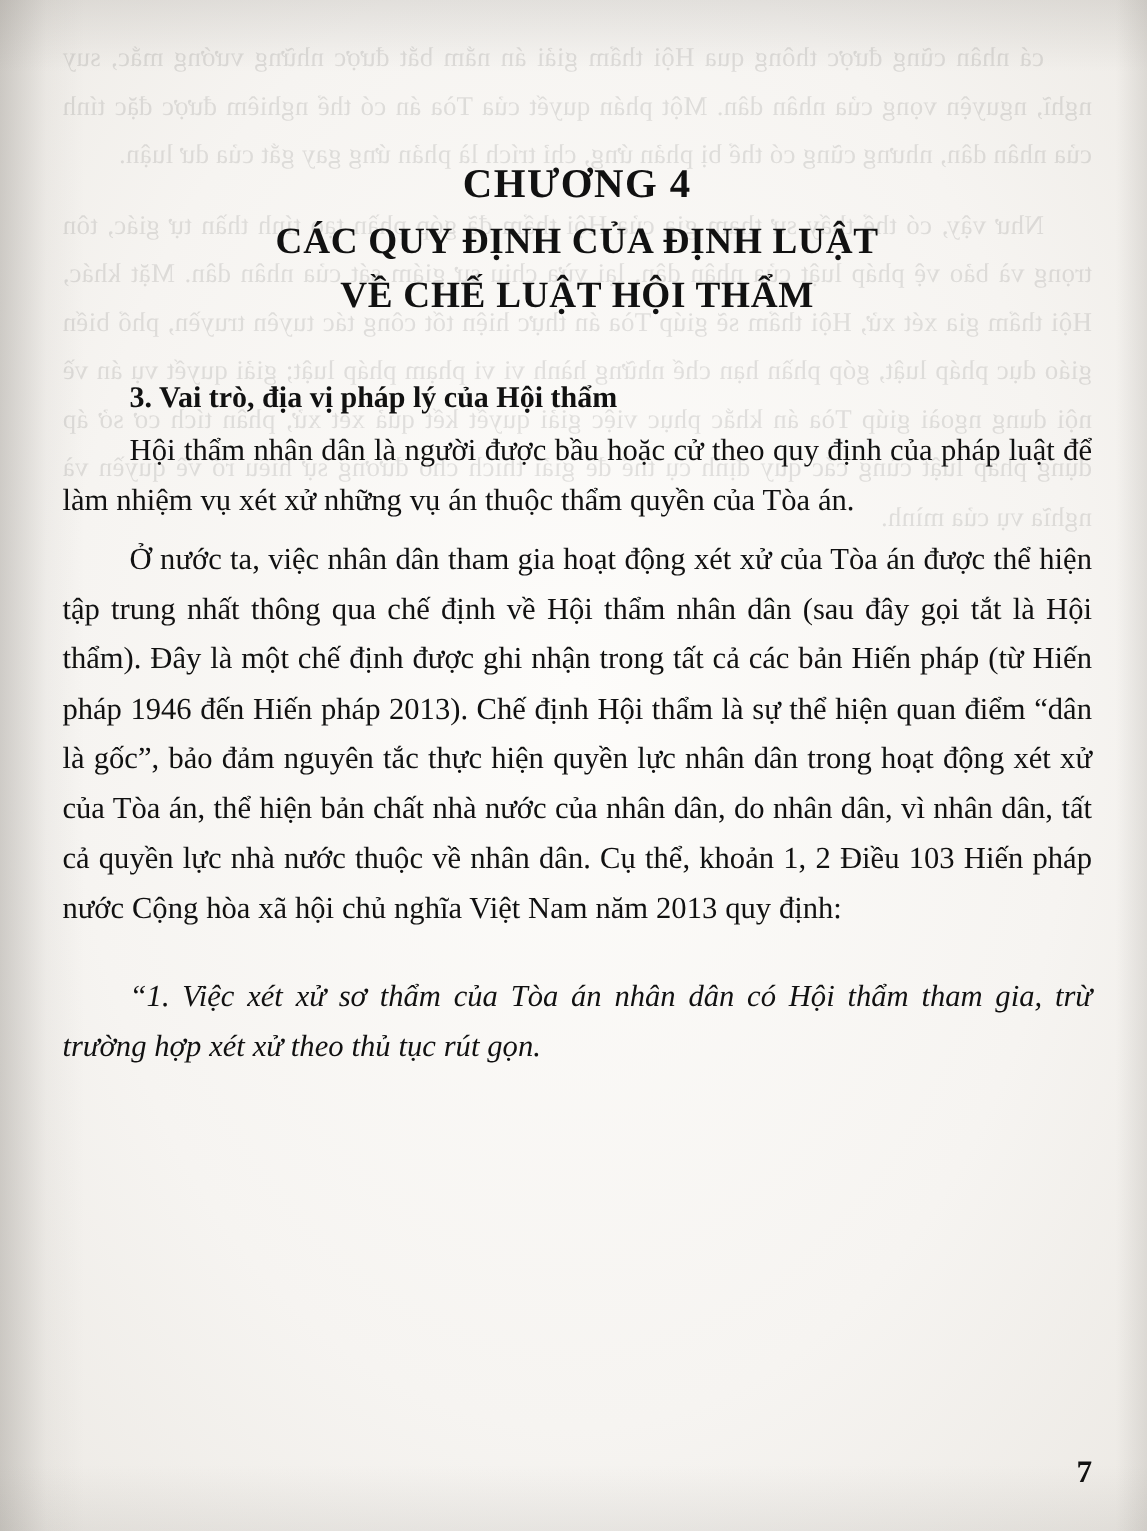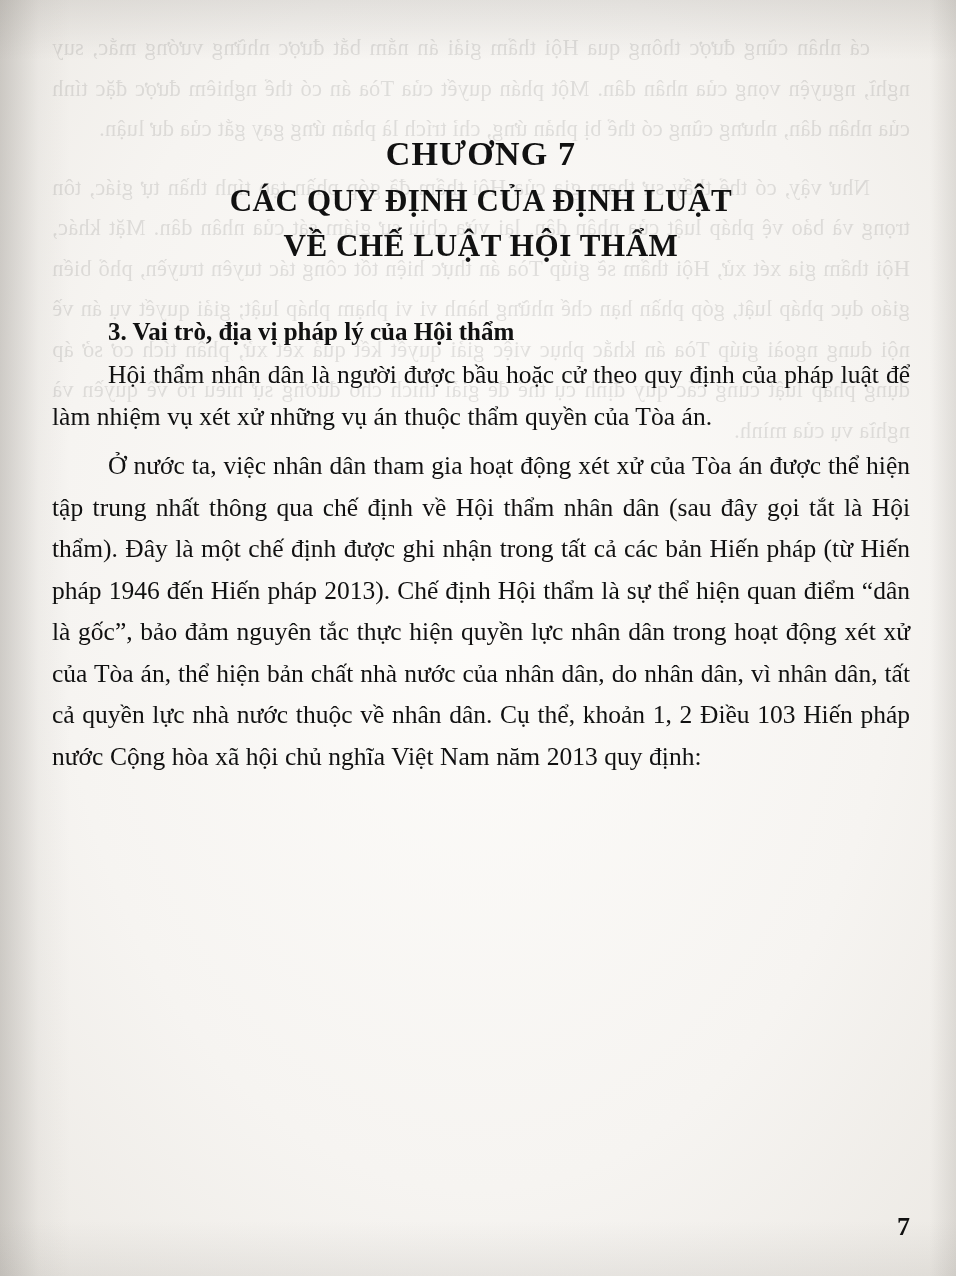--- a/index.html
+++ b/index.html
@@ -144,27 +144,28 @@
   <div class="bottom-shade"></div>
 
   <div class="bleed-through">
     <p>cá nhân cũng được thông qua Hội thẩm giải án nắm bắt được những vướng mắc, suy nghĩ, nguyện vọng của nhân dân. Một phán quyết của Tòa án có thể nghiêm được đặc tính của nhân dân, nhưng cũng có thể bị phản ứng, chỉ trích là phản ứng gay gắt của dư luận.</p>
     <p>Như vậy, có thể thấy sự tham gia của Hội thẩm đã góp phần tạo tính thần tự giác, tôn trọng và bảo vệ pháp luật của nhân dân, lại vừa chịu sự giám sát của nhân dân. Mặt khác, Hội thẩm gia xét xử, Hội thẩm sẽ giúp Tòa án thực hiện tốt công tác tuyên truyền, phổ biến giáo dục pháp luật, góp phần hạn chế những hành vi vi phạm pháp luật; giải quyết vụ án về nội dung ngoài giúp Tòa án khắc phục việc giải quyết kết quả xét xử, phân tích cơ sở áp dụng pháp luật cùng các quy định cụ thể để giải thích cho đương sự hiểu rõ về quyền và nghĩa vụ của mình.</p>
   </div>
 
   <div class="content">
 
     <div class="chapter-head">
-      <div class="chapter-number">CHƯƠNG 7</div>
+      <div class="chapter-number">CHƯƠNG 4</div>
       <div class="chapter-title">CÁC QUY ĐỊNH CỦA ĐỊNH LUẬT</div>
       <div class="chapter-title">VỀ CHẾ LUẬT HỘI THẨM</div>
     </div>
 
     <h2 class="section-heading">3. Vai trò, địa vị pháp lý của Hội thẩm</h2>
 
     <p class="body-text">Hội thẩm nhân dân là người được bầu hoặc cử theo quy định của pháp luật để làm nhiệm vụ xét xử những vụ án thuộc thẩm quyền của Tòa án.</p>
     <p class="body-text">Ở nước ta, việc nhân dân tham gia hoạt động xét xử của Tòa án được thể hiện tập trung nhất thông qua chế định về Hội thẩm nhân dân (sau đây gọi tắt là Hội thẩm). Đây là một chế định được ghi nhận trong tất cả các bản Hiến pháp (từ Hiến pháp 1946 đến Hiến pháp 2013). Chế định Hội thẩm là sự thể hiện quan điểm “dân là gốc”, bảo đảm nguyên tắc thực hiện quyền lực nhân dân trong hoạt động xét xử của Tòa án, thể hiện bản chất nhà nước của nhân dân, do nhân dân, vì nhân dân, tất cả quyền lực nhà nước thuộc về nhân dân. Cụ thể, khoản 1, 2 Điều 103 Hiến pháp nước Cộng hòa xã hội chủ nghĩa Việt Nam năm 2013 quy định:</p>
+    <p class="body-text italic quote-first">“1. Việc xét xử sơ thẩm của Tòa án nhân dân có Hội thẩm tham gia, trừ trường hợp xét xử theo thủ tục rút gọn.</p>
 
   </div>
 
   <div class="page-number">7</div>
 
 </div>
 
 </body></html>

